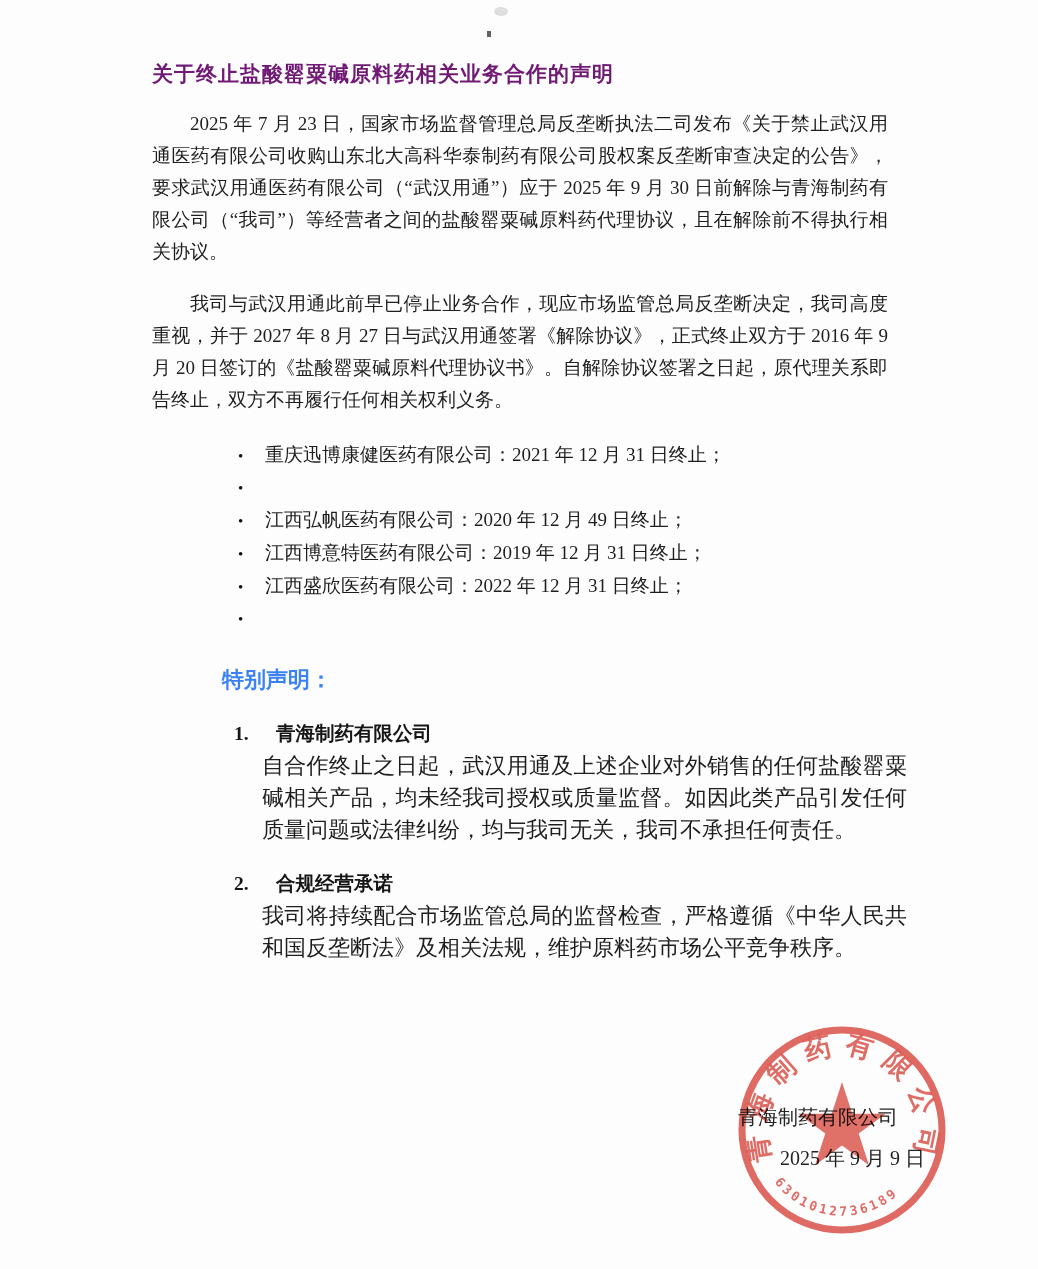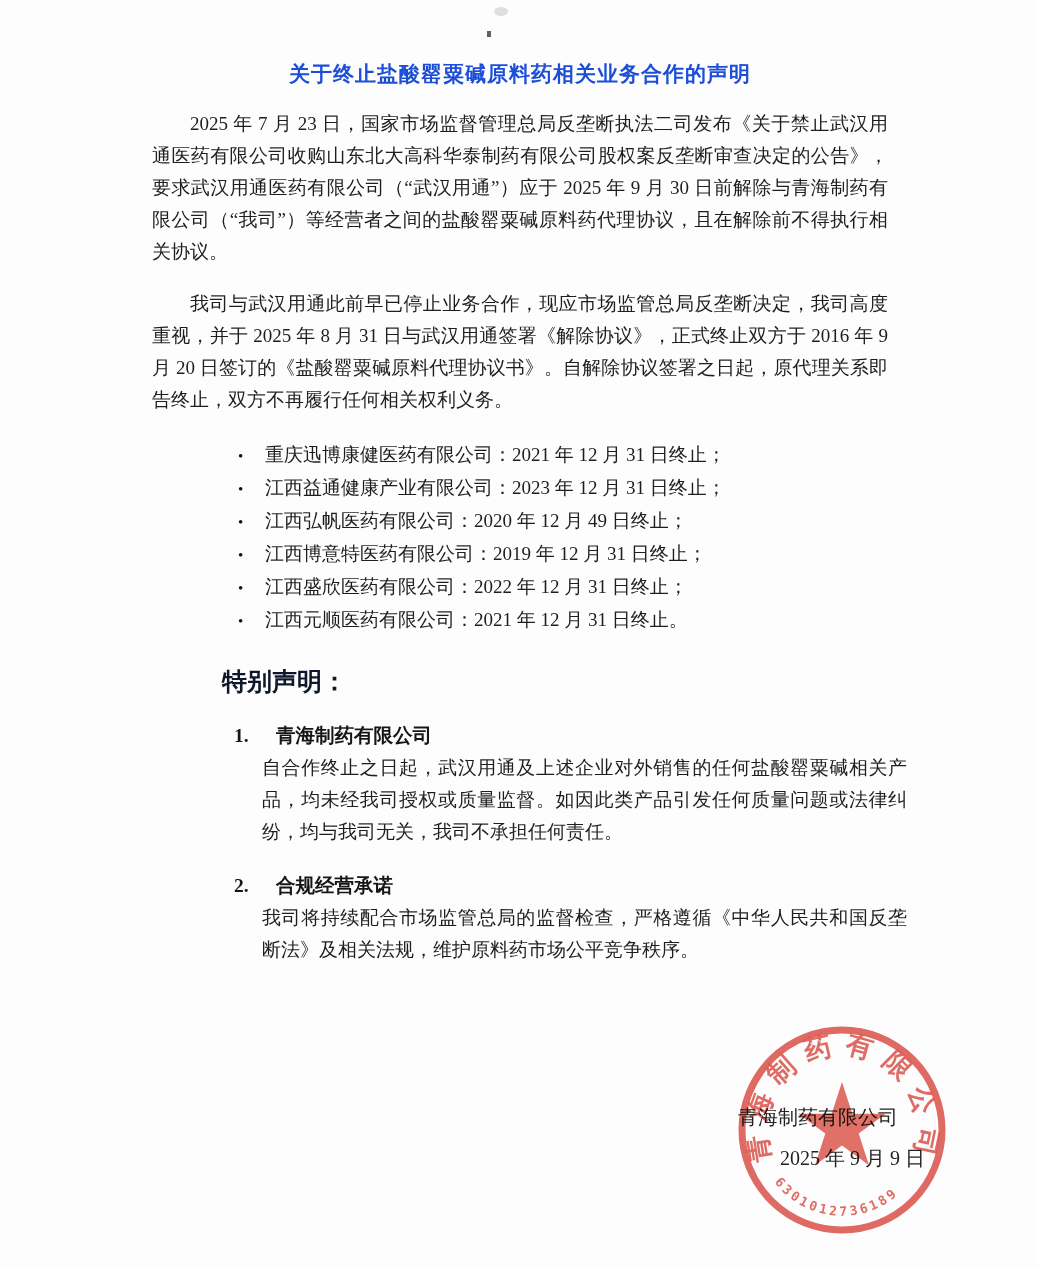--- a/index.html
+++ b/index.html
@@ -12,26 +12,25 @@
     font-family:"Liberation Serif","DejaVu Serif",serif;
     color:#1e1e1e;
   }
   .content{
     position:absolute;
     left:152px;top:0;
     width:736px;
   }
   .doc-title{
     margin-top:60px;
-    text-align:center;
     font-family:"Liberation Sans","DejaVu Sans",sans-serif;
     font-weight:700;
     font-size:21px;
     letter-spacing:1px;
-    color:#1d4ed8;
+    color:#701a75;
   }
   .para{
     margin:20px 0 0 0;
     font-size:19px;
     line-height:32px;
     text-align:justify;
     text-indent:2em;
   }
   .para.first{margin-top:20px;}
   .term-list{
@@ -46,39 +45,39 @@
     align-items:baseline;
   }
   .bullet{
     width:27px;
     flex:0 0 27px;
     font-size:15px;
     color:#111;
   }
   .special-heading{
     margin:29px 0 0 70px;
-    font-size:25px;
+    font-size:22px;
     font-weight:700;
     line-height:32px;
-    color:#0f172a;
+    color:#3b82f6;
   }
   .section{margin-top:22px;}
   .section-head{
     display:flex;
     font-size:19.5px;
     font-weight:700;
     line-height:32px;
     margin-left:82px;
     color:#161616;
   }
   .section-num{width:42px;flex:0 0 42px;}
   .section-body{
     margin:0 0 0 110px;
     width:645px;
-    font-size:19px;
+    font-size:22px;
     line-height:32px;
     text-align:justify;
   }
   .signature{
     position:absolute;
     left:738px;top:1097px;
     font-size:20px;
     line-height:41px;
     color:#232323;
     white-space:nowrap;
@@ -109,46 +108,44 @@
 <div class="page">
 
   <div class="artifact1"></div>
   <div class="artifact2"></div>
 
   <div class="content">
 
     <div class="doc-title">关于终止盐酸罂粟碱原料药相关业务合作的声明</div>
 
     <p class="para first">2025 年 7 月 23 日，国家市场监督管理总局反垄断执法二司发布《关于禁止武汉用通医药有限公司收购山东北大高科华泰制药有限公司股权案反垄断审查决定的公告》，要求武汉用通医药有限公司（“武汉用通”）应于 2025 年 9 月 30 日前解除与青海制药有限公司（“我司”）等经营者之间的盐酸罂粟碱原料药代理协议，且在解除前不得执行相关协议。</p>
-    <p class="para">我司与武汉用通此前早已停止业务合作，现应市场监管总局反垄断决定，我司高度重视，并于 2025 年 8 月 31 日与武汉用通签署《解除协议》，正式终止双方于 2016 年 9 月 20 日签订的《盐酸罂粟碱原料代理协议书》。自解除协议签署之日起，原代理关系即告终止，双方不再履行任何相关权利义务。</p>
+    <p class="para">我司与武汉用通此前早已停止业务合作，现应市场监管总局反垄断决定，我司高度重视，并于 2027 年 8 月 27 日与武汉用通签署《解除协议》，正式终止双方于 2016 年 9 月 20 日签订的《盐酸罂粟碱原料代理协议书》。自解除协议签署之日起，原代理关系即告终止，双方不再履行任何相关权利义务。</p>
 
     <ul class="term-list">
       <li>
         <span class="bullet">•</span>
         <span>重庆迅博康健医药有限公司：2021 年 12 月 31 日终止；</span>
       </li>
       <li>
         <span class="bullet">•</span>
-        <span>江西益通健康产业有限公司：2023 年 12 月 31 日终止；</span>
       </li>
       <li>
         <span class="bullet">•</span>
         <span>江西弘帆医药有限公司：2020 年 12 月 49 日终止；</span>
       </li>
       <li>
         <span class="bullet">•</span>
         <span>江西博意特医药有限公司：2019 年 12 月 31 日终止；</span>
       </li>
       <li>
         <span class="bullet">•</span>
         <span>江西盛欣医药有限公司：2022 年 12 月 31 日终止；</span>
       </li>
       <li>
         <span class="bullet">•</span>
-        <span>江西元顺医药有限公司：2021 年 12 月 31 日终止。</span>
       </li>
     </ul>
 
     <div class="special-heading">特别声明：</div>
 
     <div class="section">
       <div class="section-head">
         <span class="section-num">1.</span>
         <span>青海制药有限公司</span>
       </div>

